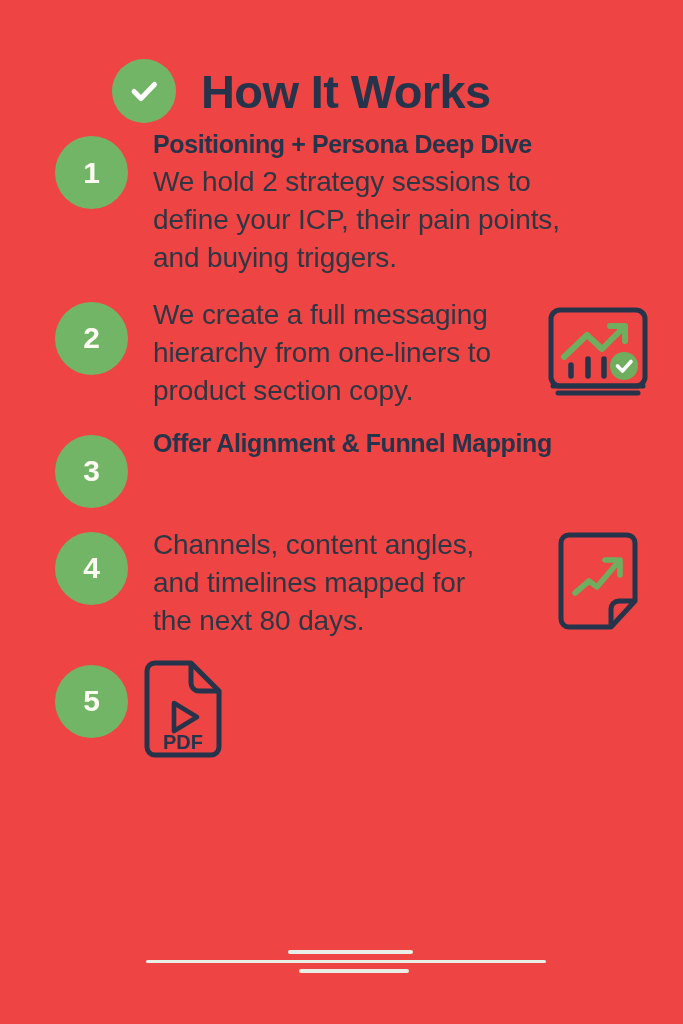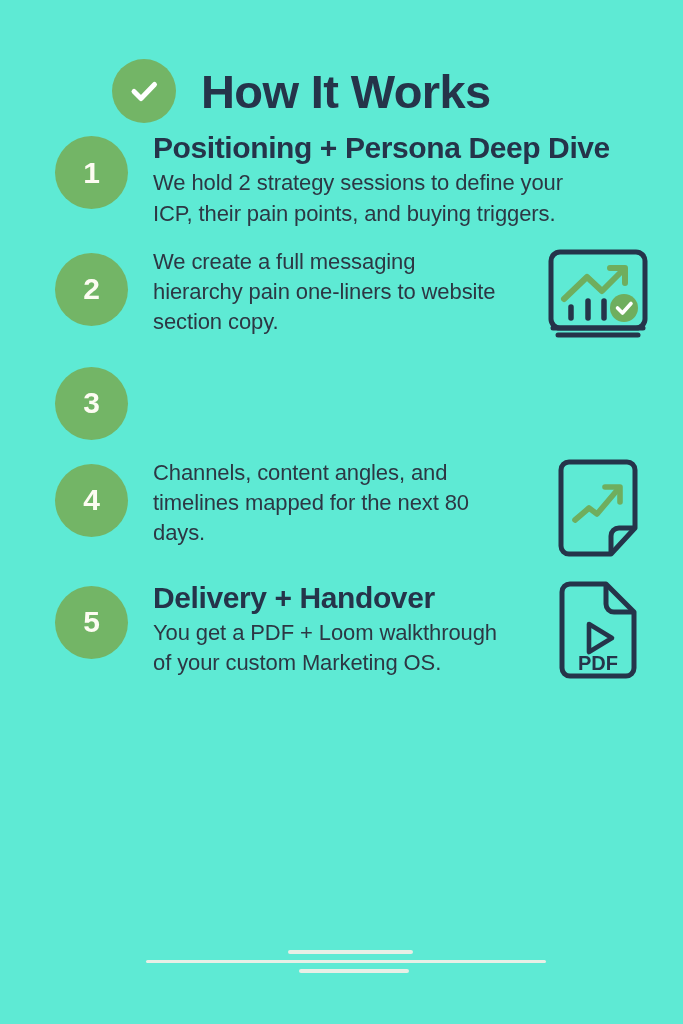--- a/index.html
+++ b/index.html
@@ -13,21 +13,21 @@
     background: #fdfcf2;
     font-family: "Liberation Sans", sans-serif;
     overflow: hidden;
     position: relative;
   }
 
   .page {
     width: 683px;
     height: 1024px;
     position: relative;
-    background: #5eead4;
+    background: #ef4444;
   }
 
   
   .header {
     display: flex;
     align-items: center;
     padding-left: 112px;
     padding-top: 52px;
     height: 130px;
   }
@@ -84,31 +84,31 @@
     line-height: 1;
   }
 
   .step-body {
     margin-left: 25px;
     flex: 1 1 auto;
     min-width: 0;
   }
 
   .step-title {
-    font-size: 30px;
+    font-size: 25px;
     font-weight: bold;
     color: #25344a;
     letter-spacing: -0.4px;
     line-height: 1.18;
     margin-bottom: 3px;
     white-space: nowrap;
   }
 
   .step-desc {
-    font-size: 22px;
+    font-size: 28px;
     color: #2d3744;
     line-height: 1.37;
     letter-spacing: -0.1px;
     max-width: 450px;
   }
 
   .step-icon {
     flex: 0 0 auto;
     width: 110px;
     display: flex;
@@ -162,21 +162,21 @@
       <div class="step-body">
         <div class="step-title">Positioning + Persona Deep Dive</div>
         <div class="step-desc">We hold 2 strategy sessions to define your ICP, their pain points, and buying triggers.</div>
       </div>
       <div class="step-icon empty"></div>
     </div>
 
     <div class="step has-icon">
       <div class="badge">2</div>
       <div class="step-body">
-        <div class="step-desc">We create a full messaging hierarchy pain one-liners to website section copy.</div>
+        <div class="step-desc">We create a full messaging hierarchy from one-liners to product section copy.</div>
       </div>
       <div class="step-icon">
         <span>
           <svg width="104" height="96" viewBox="0 0 104 96" aria-hidden="true">
 
             <rect x="5" y="5" width="94" height="76" rx="9" ry="9" fill="none" stroke="#25344a" stroke-width="5"></rect>
 
             <path d="M7 81 L97 81" stroke="#25344a" stroke-width="5" stroke-linecap="round" fill="none"></path>
             <path d="M12 88 L92 88" stroke="#25344a" stroke-width="5" stroke-linecap="round" fill="none"></path>
 
@@ -190,20 +190,21 @@
             <circle cx="78" cy="61" r="14" fill="#6fae5e"></circle>
             <path d="M71.5 61 L76.5 66 L85 56.5" fill="none" stroke="#ffffff" stroke-width="3.6" stroke-linecap="round" stroke-linejoin="round"></path>
           </svg>
         </span>
       </div>
     </div>
 
     <div class="step">
       <div class="badge">3</div>
       <div class="step-body">
+        <div class="step-title">Offer Alignment &amp; Funnel Mapping</div>
       </div>
       <div class="step-icon empty"></div>
     </div>
 
     <div class="step has-icon">
       <div class="badge">4</div>
       <div class="step-body">
         <div class="step-desc">Channels, content angles, and timelines mapped for the next 80 days.</div>
       </div>
       <div class="step-icon">
@@ -215,24 +216,20 @@
 
             <path d="M18 62 L32 50 L40 56 L62 30" fill="none" stroke="#6fae5e" stroke-width="5.6" stroke-linecap="round" stroke-linejoin="round"></path>
             <path d="M48 29 L63 29 L63 44" fill="none" stroke="#6fae5e" stroke-width="5.6" stroke-linecap="round" stroke-linejoin="round"></path>
           </svg>
         </span>
       </div>
     </div>
 
     <div class="step has-icon">
       <div class="badge">5</div>
-      <div class="step-body">
-        <div class="step-title">Delivery + Handover</div>
-        <div class="step-desc">You get a PDF + Loom walkthrough of your custom Marketing OS.</div>
-      </div>
       <div class="step-icon">
         <span>
           <svg width="80" height="104" viewBox="0 0 80 104" aria-hidden="true">
 
             <path d="M12 4 H48 L76 32 V88 A8 8 0 0 1 68 96 H12 A8 8 0 0 1 4 88 V12 A8 8 0 0 1 12 4 Z" fill="none" stroke="#25344a" stroke-width="5" stroke-linejoin="round"></path>
             <path d="M48 4 V24 A8 8 0 0 0 56 32 H76" fill="none" stroke="#25344a" stroke-width="5" stroke-linejoin="round"></path>
 
             <path d="M31 44 L54 58 L31 72 Z" fill="none" stroke="#25344a" stroke-width="4.6" stroke-linejoin="round"></path>
 
             <text x="40" y="90" text-anchor="middle" font-family="Liberation Sans, sans-serif" font-size="20" font-weight="bold" fill="#25344a">PDF</text>

